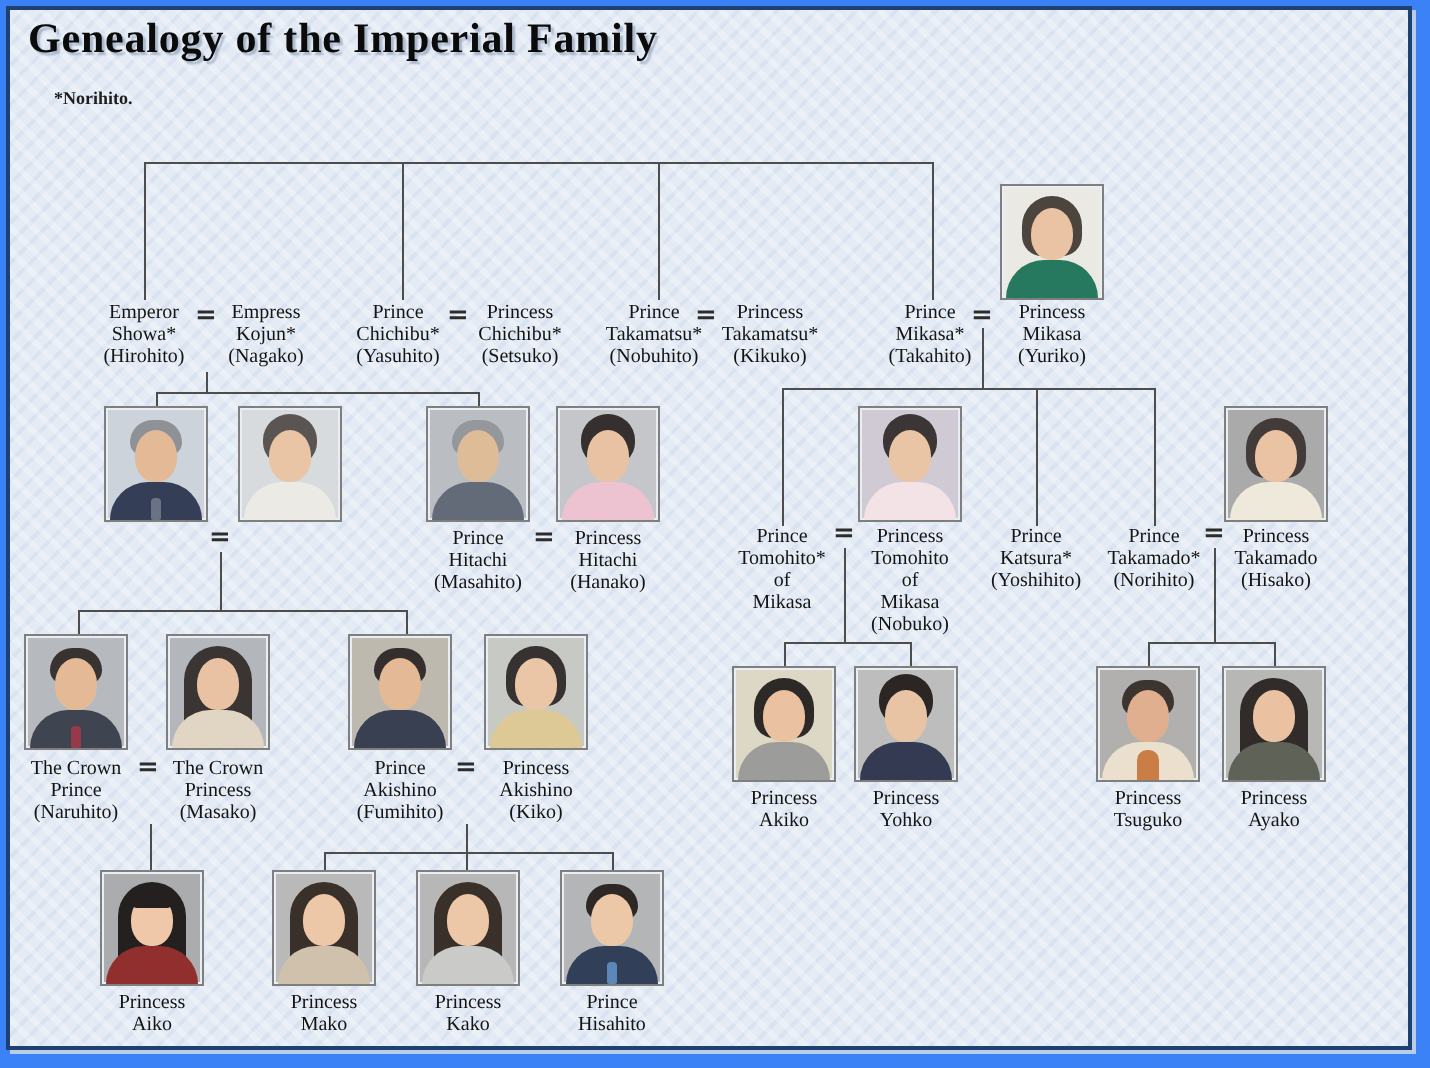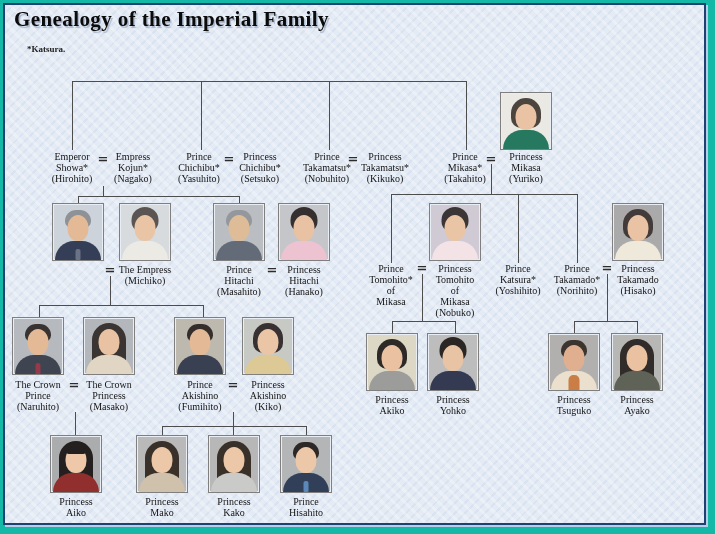--- a/index.html
+++ b/index.html
@@ -1,16 +1,16 @@
 <!DOCTYPE html>
 <html><head>
 <meta charset="utf-8">
 <style>
   html,body{margin:0;padding:0;background:#fff;}
-  .outer{position:relative;width:715px;height:534px;background:#14b8a6;box-sizing:border-box;overflow:hidden;
+  .outer{position:relative;width:715px;height:534px;background:#3b82f6;box-sizing:border-box;overflow:hidden;
          font-family:"Liberation Serif","DejaVu Serif",serif;}
   .inner{position:absolute;left:3px;top:3px;width:703px;height:522px;box-sizing:border-box;
          border:2px solid #1d4171;background-color:#e4ebf5;
          background-image:
            repeating-linear-gradient(45deg, rgba(255,255,255,.28) 0 3px, rgba(255,255,255,0) 3px 8px),
            repeating-linear-gradient(-45deg, rgba(167,190,220,.18) 0 2px, rgba(167,190,220,0) 2px 7px);
          box-shadow:2px 2px 0 #b9cde9;}
   .stage{position:absolute;left:0;top:0;width:715px;height:534px;}
   .title{position:absolute;left:14px;top:6px;margin:0;font-weight:bold;font-size:21px;line-height:26px;
          color:#0b0b0b;letter-spacing:.4px;text-shadow:1.5px 1.5px 1px #a9b6ca;}
@@ -35,21 +35,21 @@
   .p-tie{width:5px;height:11px;bottom:0;transform:translateX(-50%);border-radius:2px 2px 1px 1px;}
   .p-accent{width:11px;height:15px;bottom:0;left:32%;transform:translateX(-50%);border-radius:5px 5px 0 0;opacity:.95;}
 </style>
 </head>
 <body>
 
 <div class="outer">
   <div class="inner"></div>
   <div class="stage" id="stage">
     <h1 class="title">Genealogy of the Imperial Family</h1>
-    <div class="note">*Katsura.</div>
+    <div class="note">*Norihito.</div>
   <div class="lh" style="left: 72px; top: 81px; width: 394px;"></div>
       <div class="lv" style="left: 72px; top: 81px; height: 69px;"></div>
       <div class="lv" style="left: 201px; top: 81px; height: 69px;"></div>
       <div class="lv" style="left: 329px; top: 81px; height: 69px;"></div>
       <div class="lv" style="left: 466px; top: 81px; height: 69px;"></div>
       <div class="lv" style="left: 103px; top: 186px; height: 10px;"></div>
       <div class="lh" style="left: 78px; top: 196px; width: 161px;"></div>
       <div class="lv" style="left: 78px; top: 196px; height: 7px;"></div>
       <div class="lv" style="left: 239px; top: 196px; height: 7px;"></div>
       <div class="lv" style="left: 491px; top: 164px; height: 30px;"></div>
@@ -107,22 +107,20 @@
         <div class="p-hair p-short" style="background: rgb(142, 145, 150);"></div>
         <div class="p-face" style="background: rgb(227, 185, 150);"></div>
         <div class="p-torso" style="background: rgb(52, 62, 87);"></div>
         <div class="p-tie" style="background: rgb(106, 114, 134);"></div>
       </div>
       <div class="photo" style="left: 119px; top: 203px; background: rgb(215, 219, 222);">
         <div class="p-hair p-updo" style="background: rgb(90, 85, 82);"></div>
         <div class="p-face" style="background: rgb(234, 197, 165);"></div>
         <div class="p-torso" style="background: rgb(236, 234, 229);"></div>
       </div>
-      <div class="label" style="left: 145px; top: 264px;">The Empress
-(Michiko)</div>
       <div class="photo" style="left: 213px; top: 203px; background: rgb(186, 190, 194);">
         <div class="p-hair p-short" style="background: rgb(148, 151, 155);"></div>
         <div class="p-face" style="background: rgb(223, 188, 152);"></div>
         <div class="p-torso" style="background: rgb(99, 107, 120);"></div>
       </div>
       <div class="label" style="left: 239px; top: 264px;">Prince
 Hitachi
 (Masahito)</div>
       <div class="photo" style="left: 278px; top: 203px; background: rgb(196, 198, 202);">
         <div class="p-hair p-updo" style="background: rgb(53, 47, 47);"></div>

